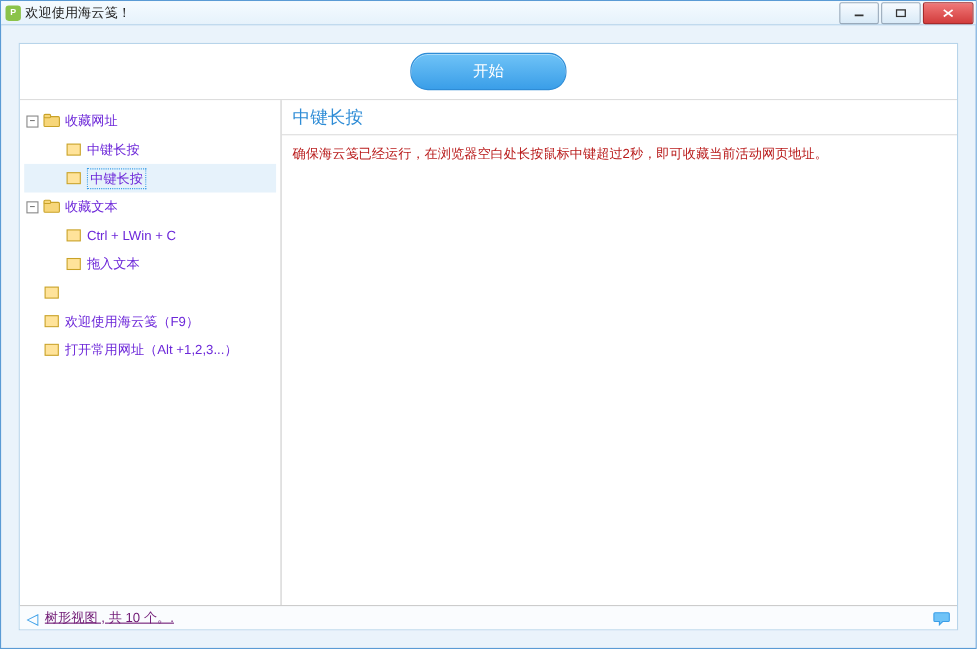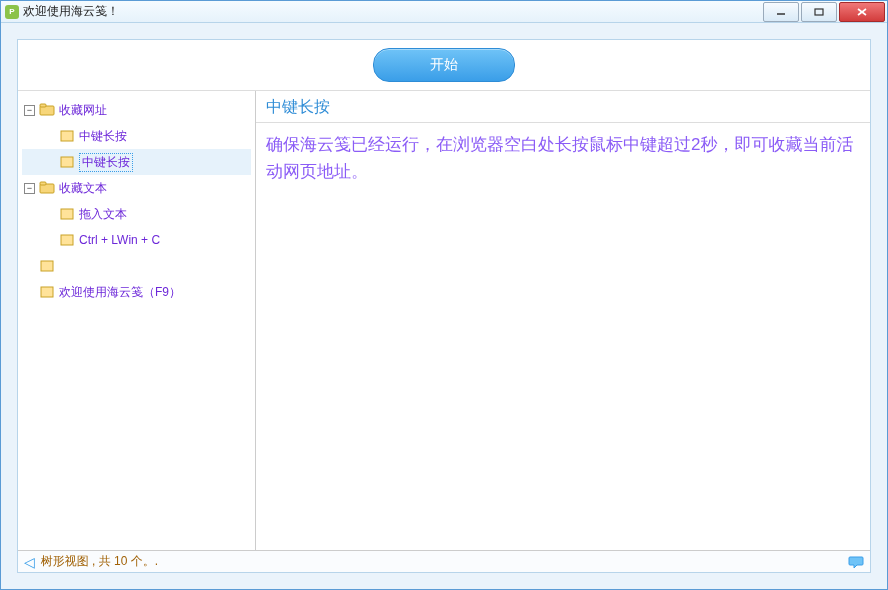--- a/index.html
+++ b/index.html
@@ -179,22 +179,22 @@
   }
   .content-title {
     color: #2e8cd6;
     font-size: 16px;
     padding: 6px 10px 4px 10px;
     border-bottom: 1px solid #ddd;
   }
   .content-body {
     flex: 1;
     padding: 8px 10px;
-    color: #8b5cf6;
-    font-size: 17px;
+    color: #b91c1c;
+    font-size: 12px;
     line-height: 1.6;
     overflow: auto;
   }
   .statusbar {
     height: 22px;
     border-top: 1px solid #ccc;
     display: flex;
     align-items: center;
     justify-content: space-between;
     padding: 0 6px;
@@ -204,21 +204,21 @@
   .status-left {
     display: flex;
     align-items: center;
     gap: 6px;
   }
   .arrow-left {
     color: #3a9ee8;
     font-size: 14px;
     line-height: 1;
   }
-  .status-text { color: #a16207; }
+  .status-text { color: #701a75; text-decoration: underline; }
   .status-right svg { display:block; }
 </style>
 </head>
 <body>
 
 <div class="window">
 
   <div class="titlebar">
     <div class="titlebar-left">
       <div class="app-icon">P</div>
@@ -306,32 +306,32 @@
               </div>
               <ul>
                 <li>
                   <div class="node-row depth-1">
                     <span class="toggle-spacer"></span>
                     <span class="icon">
                       <svg width="14" height="12">
                           <rect x="1" y="1" width="12" height="10" fill="#ffe39a" stroke="#c9a227"></rect>
                         </svg>
                     </span>
-                    <span class="lbl">拖入文本</span>
+                    <span class="lbl">Ctrl + LWin + C</span>
                   </div>
                 </li>
                 <li>
                   <div class="node-row depth-1">
                     <span class="toggle-spacer"></span>
                     <span class="icon">
                       <svg width="14" height="12">
                           <rect x="1" y="1" width="12" height="10" fill="#ffe39a" stroke="#c9a227"></rect>
                         </svg>
                     </span>
-                    <span class="lbl">Ctrl + LWin + C</span>
+                    <span class="lbl">拖入文本</span>
                   </div>
                 </li>
               </ul>
             </li>
 
             <li>
               <div class="node-row">
                 <span class="toggle-spacer"></span>
                 <span class="icon">
                   <svg width="14" height="12">
@@ -342,20 +342,31 @@
             </li>
             <li>
               <div class="node-row">
                 <span class="toggle-spacer"></span>
                 <span class="icon">
                   <svg width="14" height="12">
                       <rect x="1" y="1" width="12" height="10" fill="#ffe39a" stroke="#c9a227"></rect>
                     </svg>
                 </span>
                 <span class="lbl">欢迎使用海云笺（F9）</span>
+              </div>
+            </li>
+            <li>
+              <div class="node-row">
+                <span class="toggle-spacer"></span>
+                <span class="icon">
+                  <svg width="14" height="12">
+                      <rect x="1" y="1" width="12" height="10" fill="#ffe39a" stroke="#c9a227"></rect>
+                    </svg>
+                </span>
+                <span class="lbl">打开常用网址（Alt +1,2,3...）</span>
               </div>
             </li>
           </ul>
         </div>
       </div>
 
       <div class="content">
         <div class="content-title">中键长按</div>
         <div class="content-body">确保海云笺已经运行，在浏览器空白处长按鼠标中键超过2秒，即可收藏当前活动网页地址。</div>
       </div>

